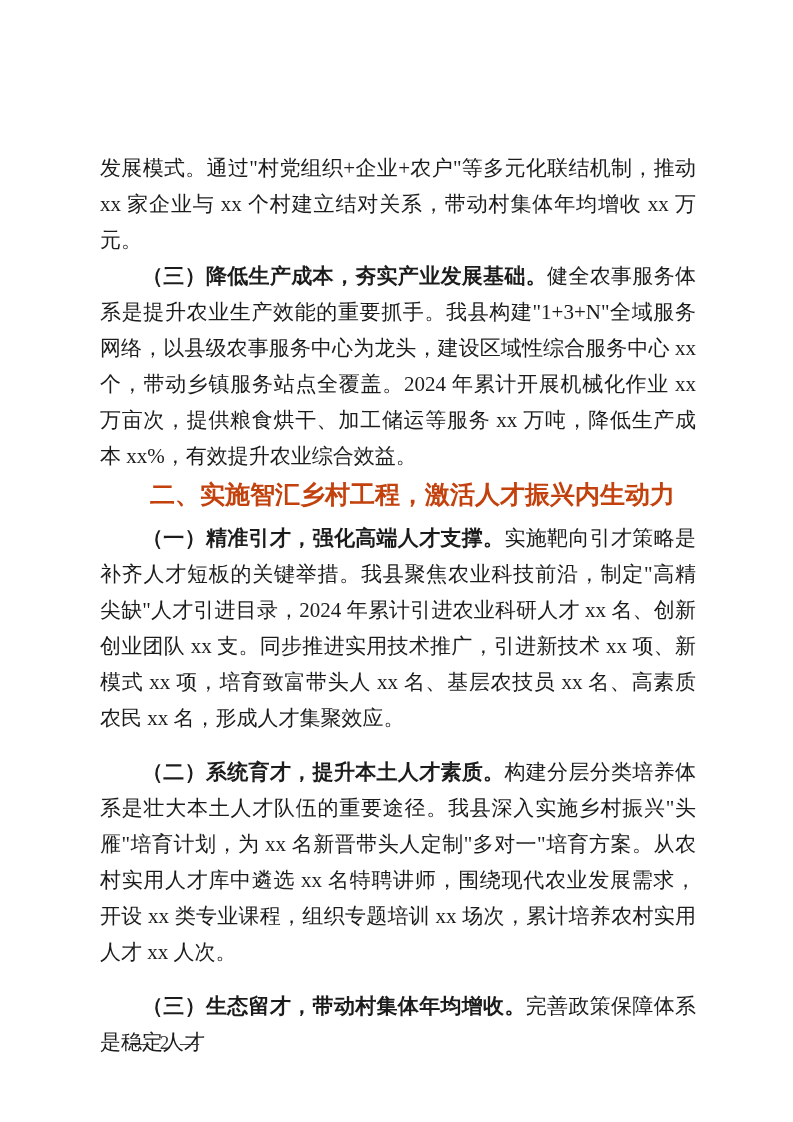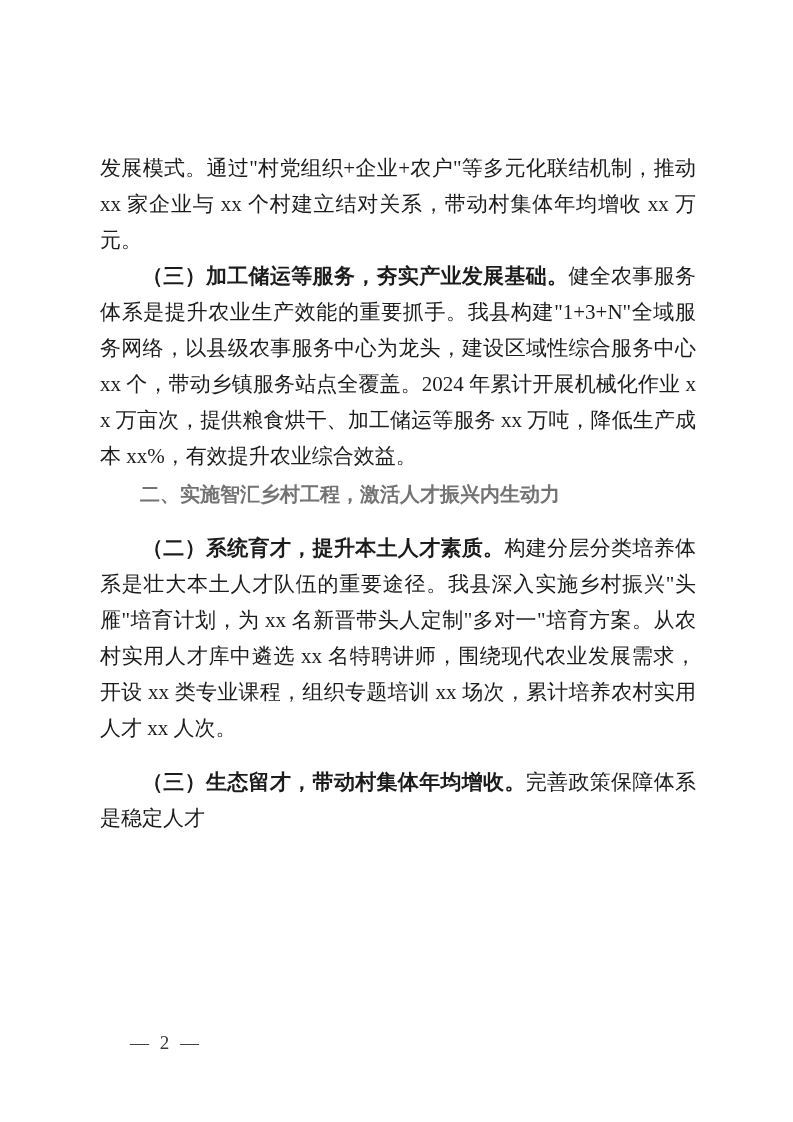--- a/index.html
+++ b/index.html
@@ -33,25 +33,25 @@
   }
   .para.no-indent {
     text-indent: 0;
   }
   .lead {
     font-weight: bold;
   }
   .section-heading {
     margin: 2px 0 0 0;
     font-family: "Liberation Sans", "DejaVu Sans", sans-serif;
-    font-size: 20px;
+    font-size: 25px;
     font-weight: bold;
     line-height: 36px;
     text-indent: 2em;
-    color: #737373;
+    color: #c2410c;
     text-align: left;
   }
   .gap8  { margin-top: 8px; }
   .gap10 { margin-top: 18px; }
   .page-footer {
     position: absolute;
     left: 130px;
     top: 1031px;
     font-size: 19px;
     line-height: 24px;
@@ -61,25 +61,26 @@
 </style>
 </head>
 <body>
 
 <div class="page">
 
   <main class="doc-body">
 
     <p class="para no-indent">发展模式。通过"村党组织+企业+农户"等多元化联结机制，推动 xx 家企业与 xx 个村建立结对关系，带动村集体年均增收 xx 万元。</p>
 
-    <p class="para"><span class="lead">（三）加工储运等服务，夯实产业发展基础。</span><span>健全农事服务体系是提升农业生产效能的重要抓手。我县构建"1+3+N"全域服务网络，以县级农事服务中心为龙头，建设区域性综合服务中心 xx 个，带动乡镇服务站点全覆盖。2024 年累计开展机械化作业 xx 万亩次，提供粮食烘干、加工储运等服务 xx 万吨，降低生产成本 xx%，有效提升农业综合效益。</span></p>
+    <p class="para"><span class="lead">（三）降低生产成本，夯实产业发展基础。</span><span>健全农事服务体系是提升农业生产效能的重要抓手。我县构建"1+3+N"全域服务网络，以县级农事服务中心为龙头，建设区域性综合服务中心 xx 个，带动乡镇服务站点全覆盖。2024 年累计开展机械化作业 xx 万亩次，提供粮食烘干、加工储运等服务 xx 万吨，降低生产成本 xx%，有效提升农业综合效益。</span></p>
 
     <h2 class="section-heading">二、实施智汇乡村工程，激活人才振兴内生动力</h2>
 
 
+    <p class="para gap8"><span class="lead">（一）精准引才，强化高端人才支撑。</span><span>实施靶向引才策略是补齐人才短板的关键举措。我县聚焦农业科技前沿，制定"高精尖缺"人才引进目录，2024 年累计引进农业科研人才 xx 名、创新创业团队 xx 支。同步推进实用技术推广，引进新技术 xx 项、新模式 xx 项，培育致富带头人 xx 名、基层农技员 xx 名、高素质农民 xx 名，形成人才集聚效应。</span></p>
 
     <p class="para gap10"><span class="lead">（二）系统育才，提升本土人才素质。</span><span>构建分层分类培养体系是壮大本土人才队伍的重要途径。我县深入实施乡村振兴"头雁"培育计划，为 xx 名新晋带头人定制"多对一"培育方案。从农村实用人才库中遴选 xx 名特聘讲师，围绕现代农业发展需求，开设 xx 类专业课程，组织专题培训 xx 场次，累计培养农村实用人才 xx 人次。</span></p>
 
     <p class="para gap10"><span class="lead">（三）生态留才，带动村集体年均增收。</span><span>完善政策保障体系是稳定人才</span></p>
 
   </main>
 
   <footer class="page-footer">
     <span>— 2 —</span>
   </footer>

